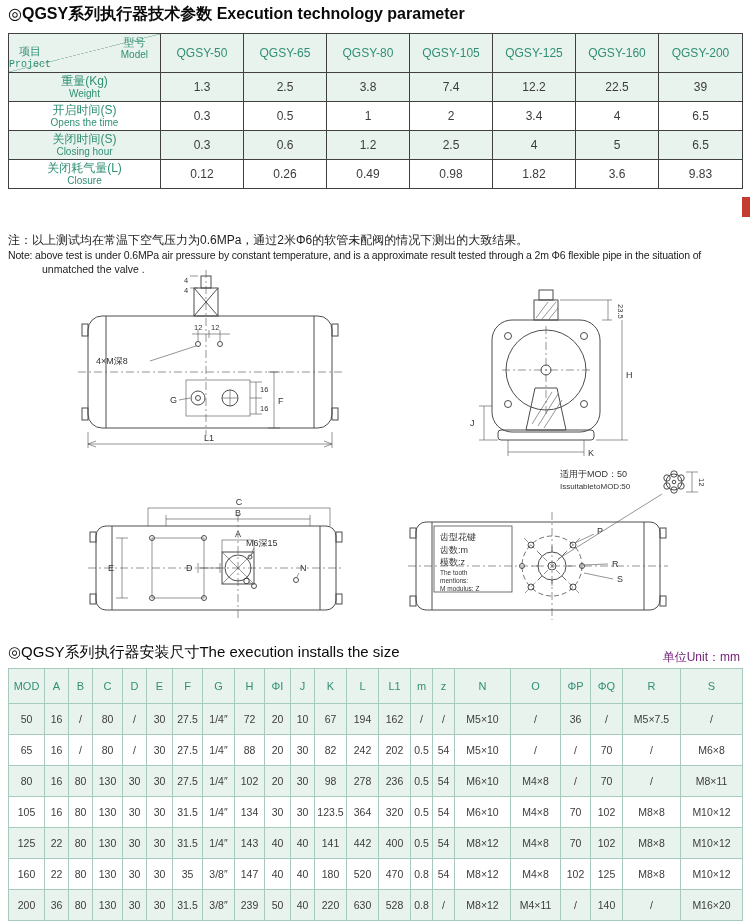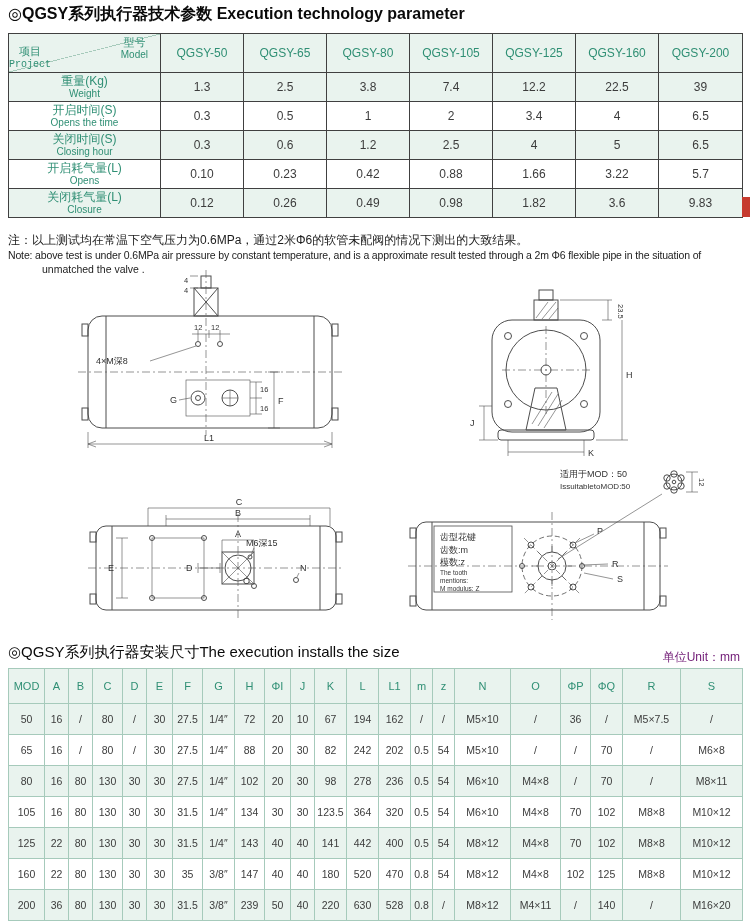--- a/index.html
+++ b/index.html
@@ -119,33 +119,20 @@
             <div>关闭时间(S)</div>
             <div class="en">Closing hour</div>
           </th>
       <td>0.3</td>
           <td>0.6</td>
           <td>1.2</td>
           <td>2.5</td>
           <td>4</td>
           <td>5</td>
           <td>6.5</td>
-        </tr>
-      <tr>
-        <th>
-            <div>开启耗气量(L)</div>
-            <div class="en">Opens</div>
-          </th>
-      <td>0.10</td>
-          <td>0.23</td>
-          <td>0.42</td>
-          <td>0.88</td>
-          <td>1.66</td>
-          <td>3.22</td>
-          <td>5.7</td>
         </tr>
       <tr>
         <th>
             <div>关闭耗气量(L)</div>
             <div class="en">Closure</div>
           </th>
       <td>0.12</td>
           <td>0.26</td>
           <td>0.49</td>
           <td>0.98</td>

